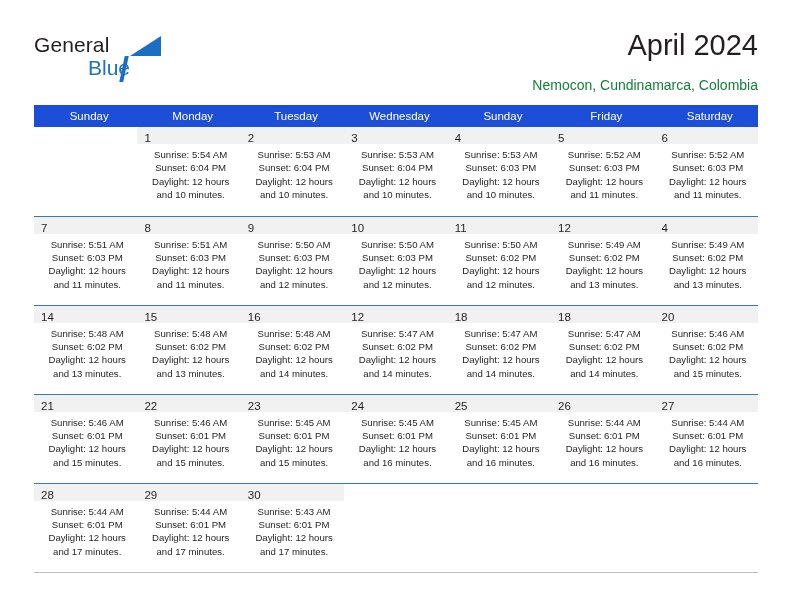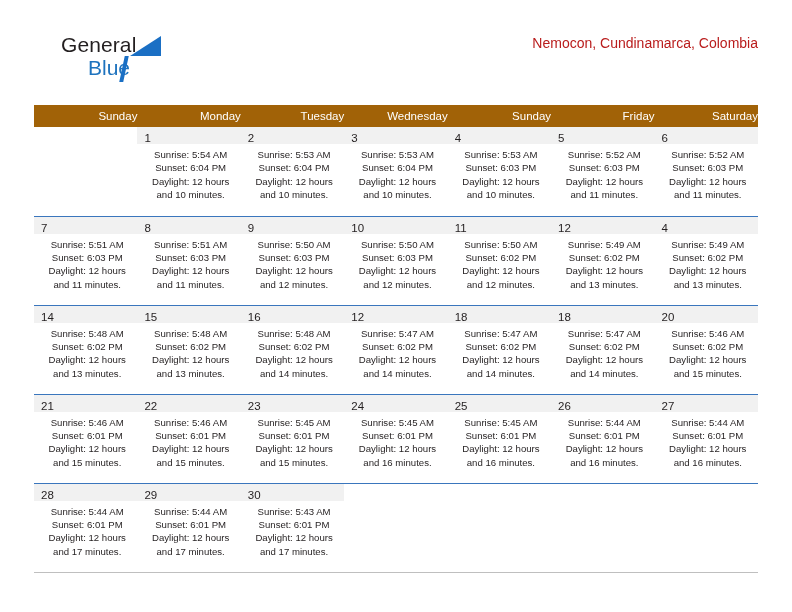--- a/index.html
+++ b/index.html
@@ -35,21 +35,20 @@
     top: 6px;
     width: 200px;
     height: 56px;
   }
   .logo-general {
     font-size: 21px;
     color: #231f20;
     letter-spacing: 0.1px;
     line-height: 22px;
     display: block;
-    margin-left: 27px;
   }
   .logo-blue {
     font-size: 21px;
     color: #1e73be;
     line-height: 22px;
     display: block;
     margin-left: 54px;
     margin-top: 1px;
   }
   .logo-tri {
@@ -77,44 +76,44 @@
     text-align: right;
   }
   .cal-title {
     font-size: 29px;
     color: #231f20;
     line-height: 34px;
     white-space: nowrap;
   }
   .cal-subtitle {
     font-size: 14px;
-    color: #b91c1c;
+    color: #15803d;
     line-height: 22px;
-    margin-top: 4px;
+    margin-top: 12px;
     white-space: nowrap;
   }
 
   
   .calendar {
     position: absolute;
     left: 34px;
     top: 105px;
     width: 724px;
   }
   table.cal {
     border-collapse: collapse;
     table-layout: fixed;
     width: 724px;
   }
   table.cal th {
-    background: #a16207;
+    background: #1d4ed8;
     color: #ffffff;
     font-size: 11.5px;
     font-weight: normal;
-    text-align: right;
+    text-align: center;
     padding: 5px 0 5px 7px;
     height: 11px;
     width: 103.4px;
     box-sizing: border-box;
   }
   td.daycell {
     vertical-align: top;
     padding: 0;
     width: 103.4px;
     height: 89px;
@@ -162,20 +161,21 @@
   <div class="header">
 
     <div class="logo">
       <span class="logo-general">General</span>
       <span class="logo-tri"></span>
       <span class="logo-bar"></span>
       <span class="logo-blue">Blue</span>
     </div>
 
     <div class="title-block">
+      <div class="cal-title">April 2024</div>
       <div class="cal-subtitle">Nemocon, Cundinamarca, Colombia</div>
     </div>
 
   </div>
 
   <div class="calendar">
     <table class="cal">
       <thead>
         <tr>
           <th>Sunday</th>

